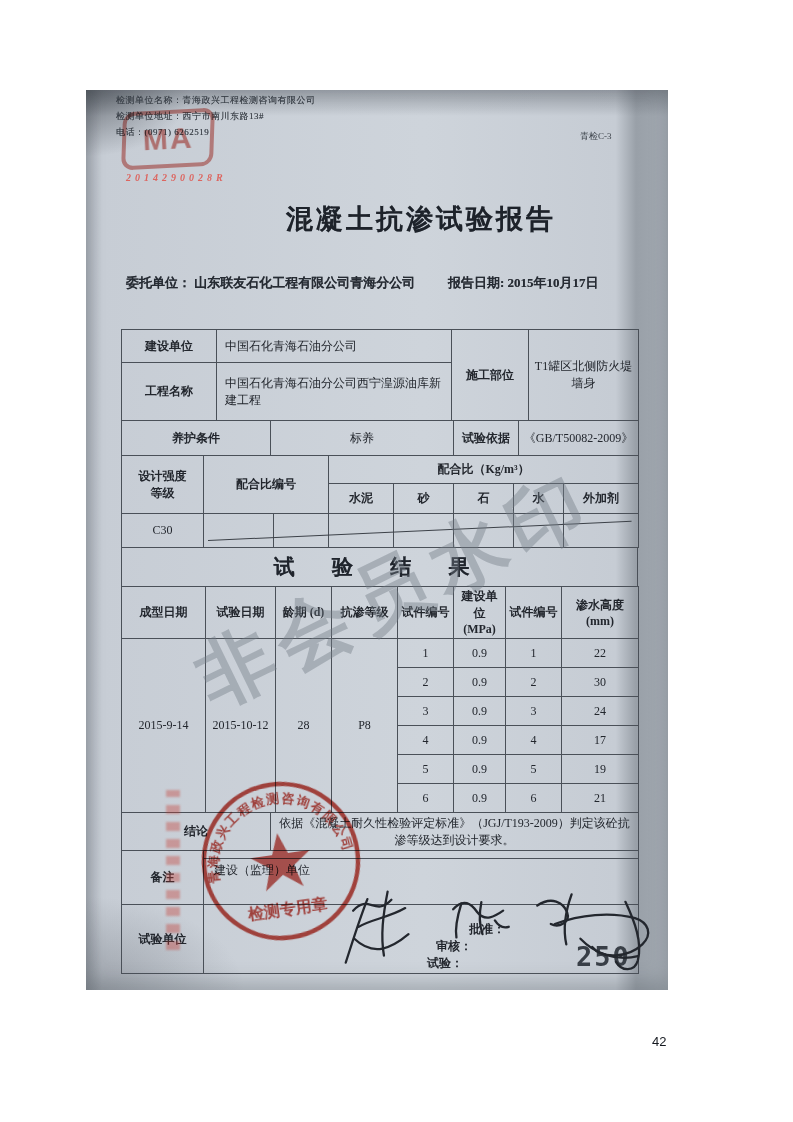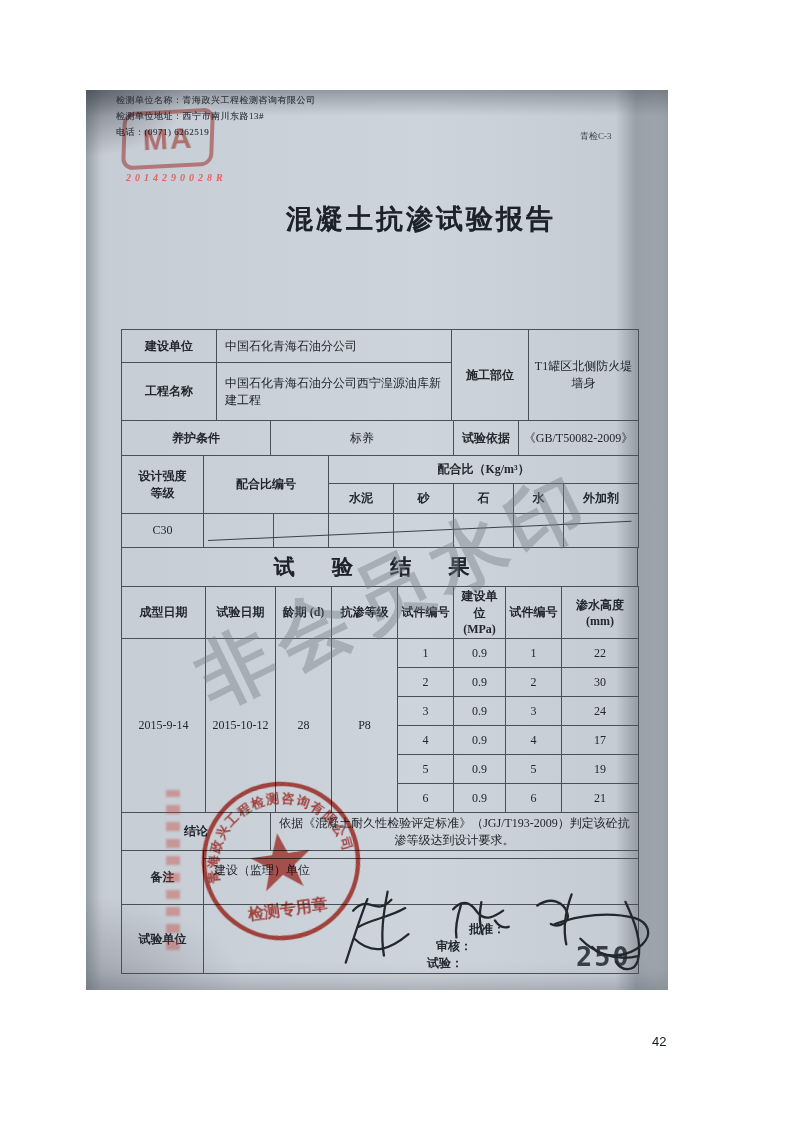--- a/index.html
+++ b/index.html
@@ -78,20 +78,28 @@
     <div class="formcode">青检C-3</div>
 
     <div class="cma">
       <div class="frame"></div>
       <div class="letters">MA</div>
     </div>
     <div class="serial">2014290028R</div>
 
     <div class="rpt-title inktext">混凝土抗渗试验报告</div>
 
+    <div class="info-line inktext" style="top:184px">
+      <span class="lab">委托单位：</span>
+      <span class="val">山东联友石化工程有限公司青海分公司</span>
+      <span class="right">
+        <span class="lab">报告日期:</span>
+        <span class="val">2015年10月17日</span>
+      </span>
+    </div>
 
     <div class="tstack">
 
       <table>
         <colgroup>
             <col style="width:95px">
             <col style="width:235px">
             <col style="width:77px">
             <col style="width:110px">
           </colgroup>

